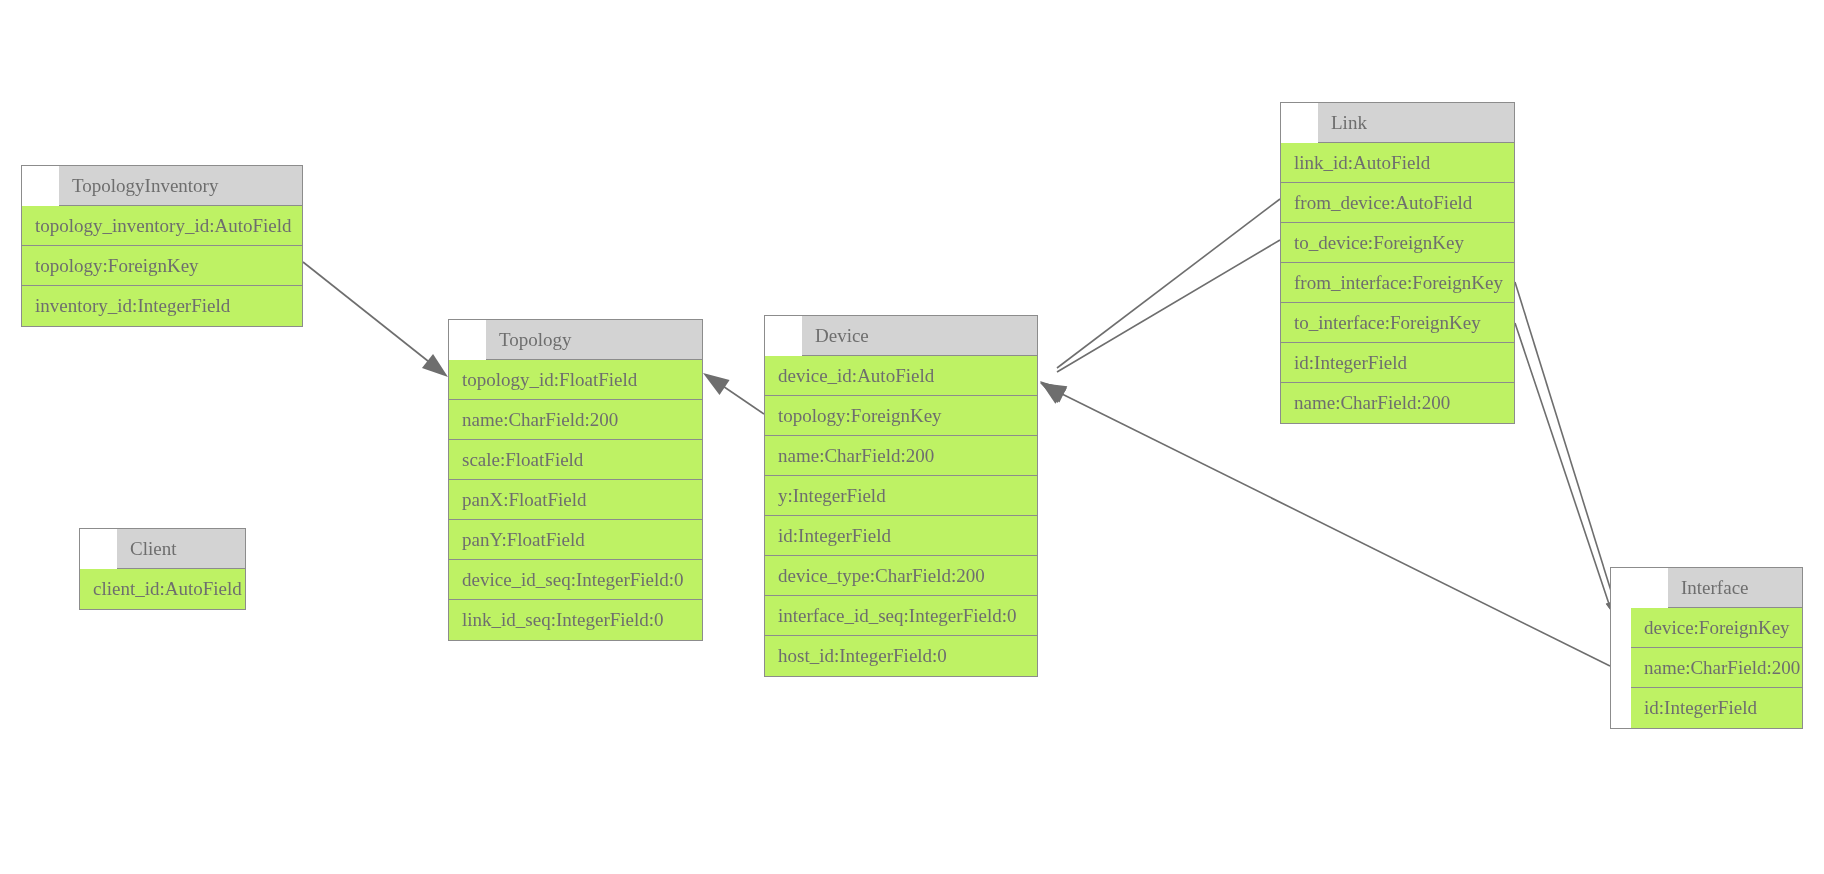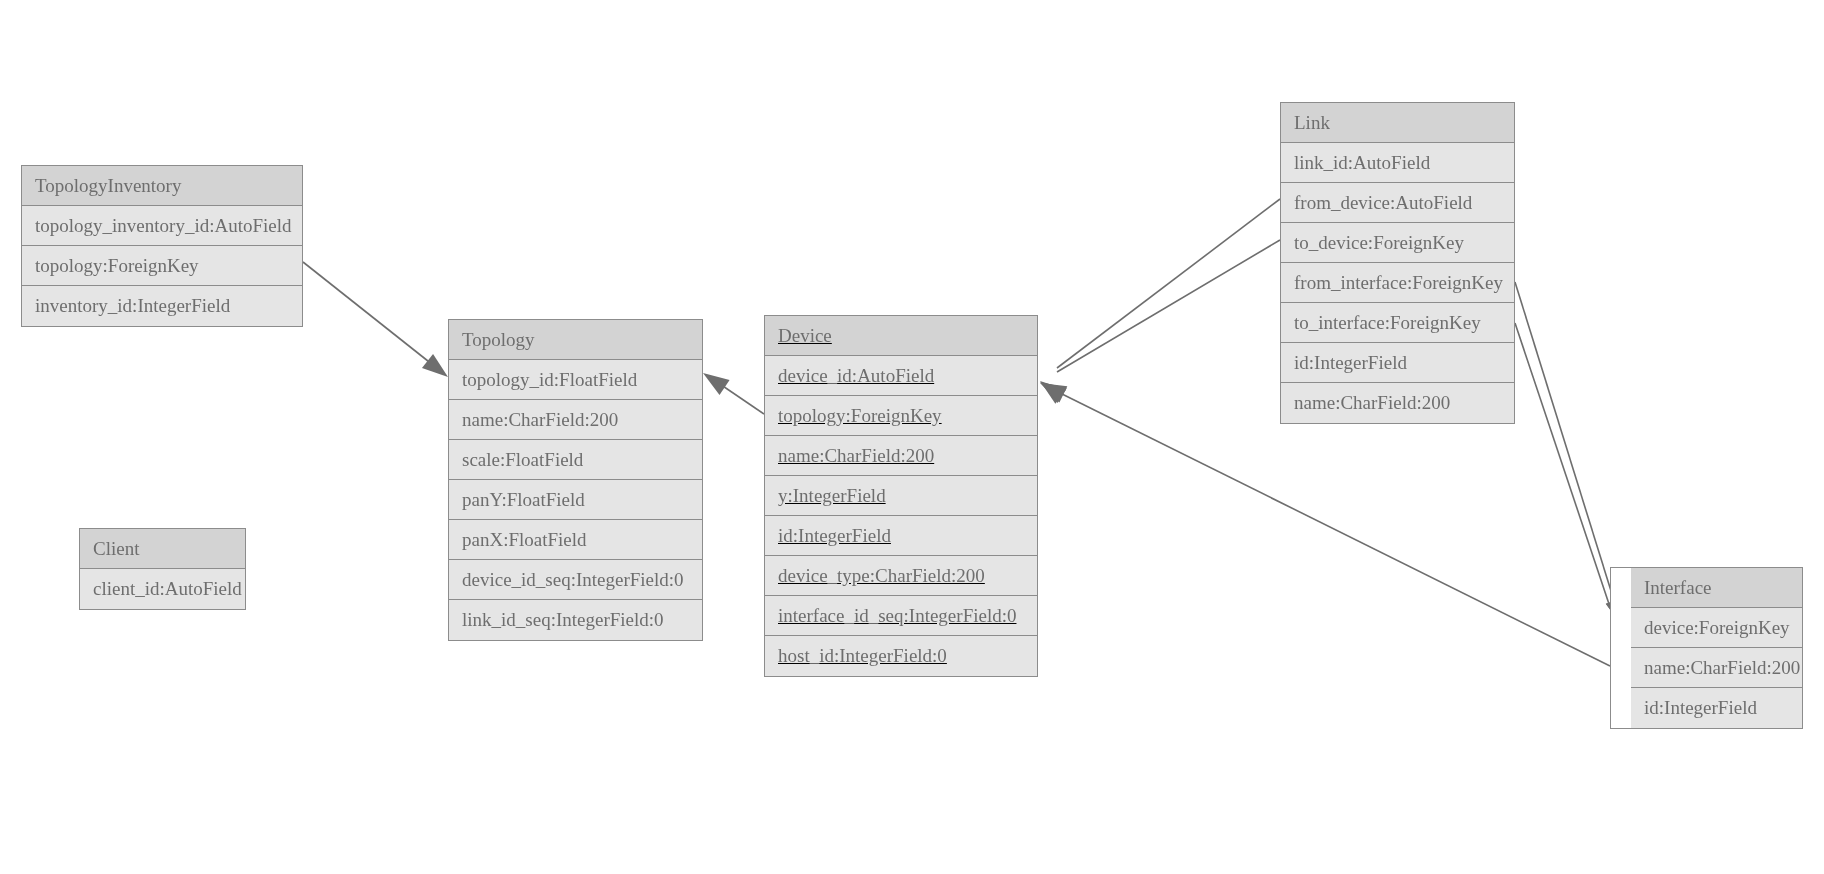--- a/index.html
+++ b/index.html
@@ -35,32 +35,33 @@
     box-sizing: border-box;
     background: #d3d3d3;
     border-bottom: 1.5px solid #8c8c8c;
     color: #6e6e6e;
     font-size: 19px;
     line-height: 40px;
     height: 40px;
     padding: 0 0 0 13px;
     white-space: nowrap;
     overflow: hidden;
+    margin-left: 37px;
   }
   .field-row {
     box-sizing: border-box;
     height: 40px;
     line-height: 40px;
     border-bottom: 1.5px solid #8c8c8c;
     color: #6e6e6e;
     font-size: 19px;
     padding: 0 10px 0 13px;
     white-space: nowrap;
     overflow: hidden;
-    background: #e5e5e5;
+    background: #bef264;
   }
   .field-row.last {
     border-bottom: none;
   }
 </style>
 </head>
 <body>
 
 <div id="canvas">
 
@@ -104,26 +105,26 @@
       </div>
       <div class="entity" style="left: 79px; top: 528px; width: 167px;">
         <div class="entity-header">Client</div>
         <div class="field-row last">client_id:AutoField</div>
       </div>
       <div class="entity" style="left: 448px; top: 319px; width: 255px;">
         <div class="entity-header">Topology</div>
         <div class="field-row">topology_id:FloatField</div>
         <div class="field-row">name:CharField:200</div>
         <div class="field-row">scale:FloatField</div>
+        <div class="field-row">panX:FloatField</div>
         <div class="field-row">panY:FloatField</div>
-        <div class="field-row">panX:FloatField</div>
         <div class="field-row">device_id_seq:IntegerField:0</div>
         <div class="field-row last">link_id_seq:IntegerField:0</div>
       </div>
-      <div class="entity" style="left: 764px; top: 315px; width: 274px; text-decoration: underline;">
+      <div class="entity" style="left: 764px; top: 315px; width: 274px;">
         <div class="entity-header">Device</div>
         <div class="field-row">device_id:AutoField</div>
         <div class="field-row">topology:ForeignKey</div>
         <div class="field-row">name:CharField:200</div>
         <div class="field-row">y:IntegerField</div>
         <div class="field-row">id:IntegerField</div>
         <div class="field-row">device_type:CharField:200</div>
         <div class="field-row">interface_id_seq:IntegerField:0</div>
         <div class="field-row last">host_id:IntegerField:0</div>
       </div>

